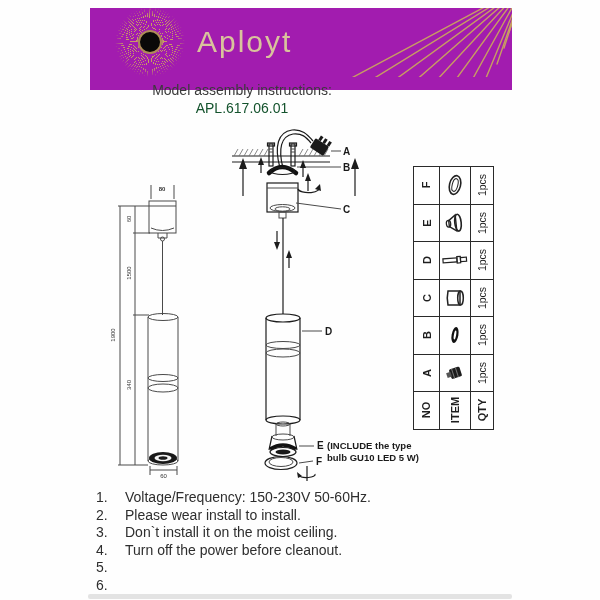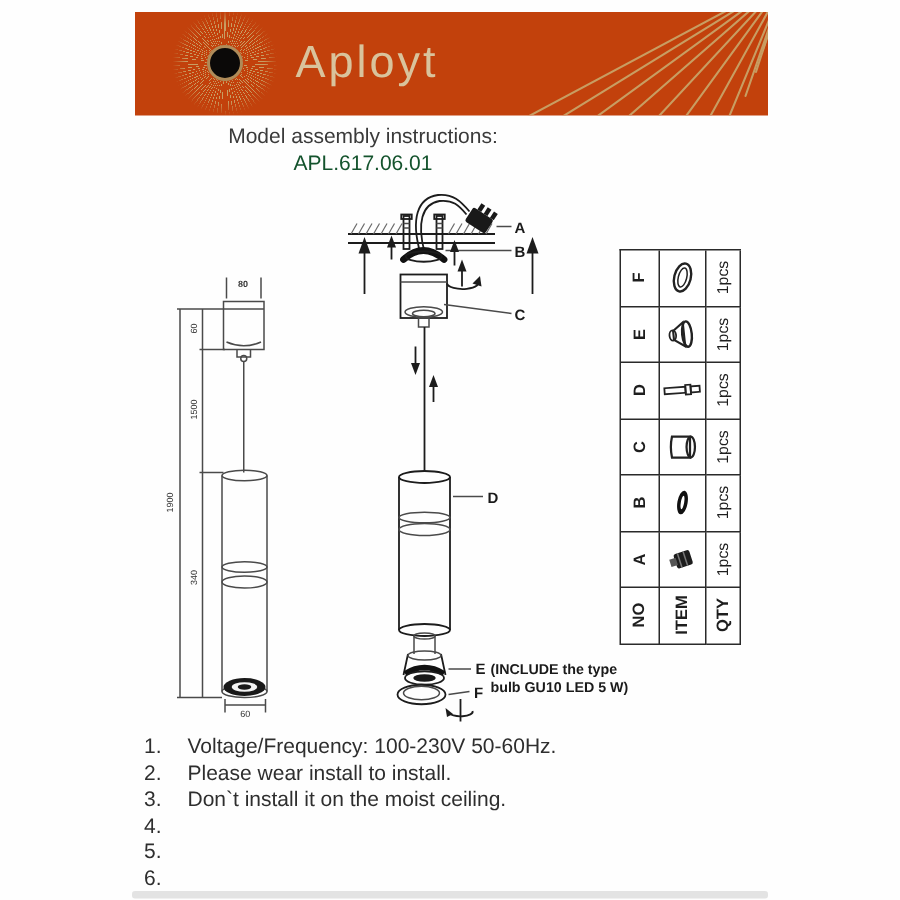--- a/index.html
+++ b/index.html
@@ -1,20 +1,20 @@
 <!DOCTYPE html>
 <html><head>
 <meta charset="utf-8">
 <style>
   html,body{margin:0;padding:0;background:#fff;}
   #page{position:relative;width:600px;height:600px;background:#fefefe;overflow:hidden;
         font-family:"Liberation Sans",sans-serif;color:#2f2f2f;}
 
   
-  .header{position:absolute;left:90px;top:8px;width:422px;height:69px;background:#c2410c;overflow:hidden;}
+  .header{position:absolute;left:90px;top:8px;width:422px;height:82px;background:#a21caf;overflow:hidden;}
   .sunburst{position:absolute;left:24px;top:-2px;width:72px;height:72px;border-radius:50%;
     background:repeating-conic-gradient(#c89d62 0deg .9deg,rgba(0,0,0,0) .9deg 4.6deg);
     -webkit-mask:radial-gradient(circle,transparent 0 11px,#000 13px 26px,transparent 35px);
     mask:radial-gradient(circle,transparent 0 11px,#000 13px 26px,transparent 35px);}
   .sunburst-core{position:absolute;left:48px;top:22px;width:24px;height:24px;border-radius:50%;
     background:#0b0908;border:2px solid rgba(205,162,102,.85);box-sizing:border-box;}
   .brand{position:absolute;left:107px;top:17px;font-size:30px;font-weight:400;letter-spacing:2px;
     color:#d9c39c;}
   .rays{position:absolute;right:0;top:0;}
 
@@ -355,32 +355,33 @@
         <span class="rot phead">ITEM</span>
       </div>
     <div class="pcell">
         <span class="rot phead">QTY</span>
       </div>
   </div>
 
   <div class="instructions">
     <div class="instr-row">
       <span class="instr-num">1.</span>
-      <span>Voltage/Frequency: 100-230V 50-60Hz.</span>
+      <span>Voltage/Frequency: 150-230V 50-60Hz.</span>
     </div>
     <div class="instr-row">
       <span class="instr-num">2.</span>
       <span>Please wear install to install.</span>
     </div>
     <div class="instr-row">
       <span class="instr-num">3.</span>
       <span>Don`t install it on the moist ceiling.</span>
     </div>
     <div class="instr-row">
       <span class="instr-num">4.</span>
+      <span>Turn off the power before cleanout.</span>
     </div>
     <div class="instr-row">
       <span class="instr-num">5.</span>
     </div>
     <div class="instr-row">
       <span class="instr-num">6.</span>
     </div>
   </div>
 
   <div class="bottom-edge"></div>

